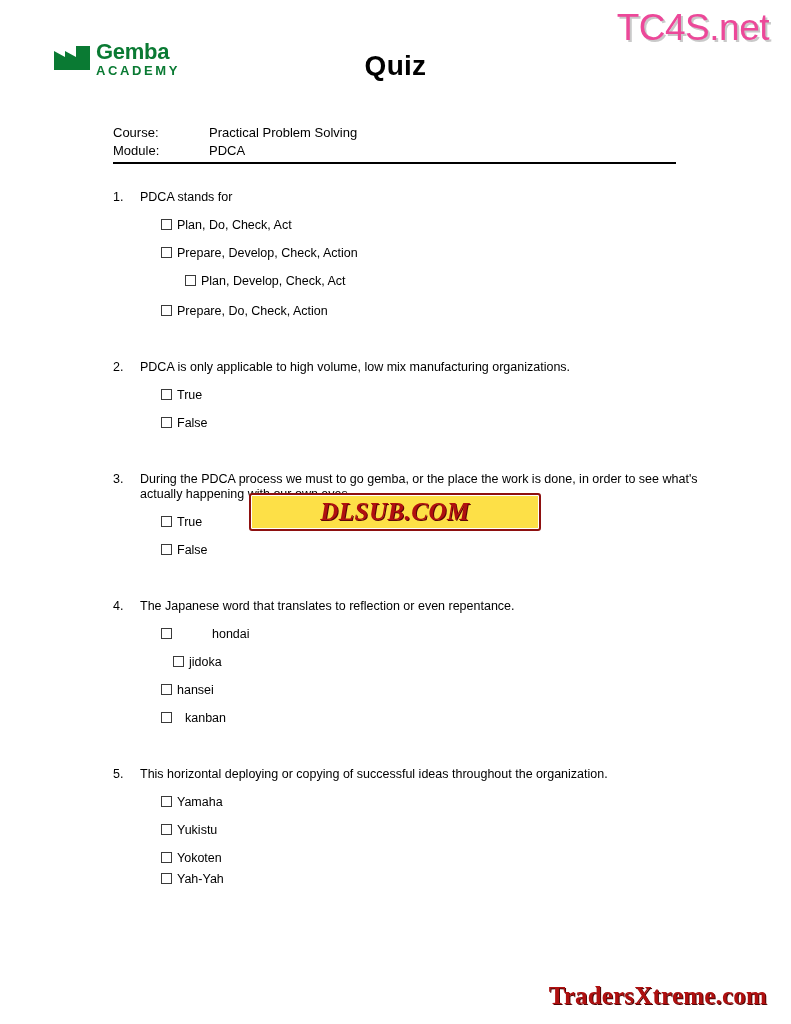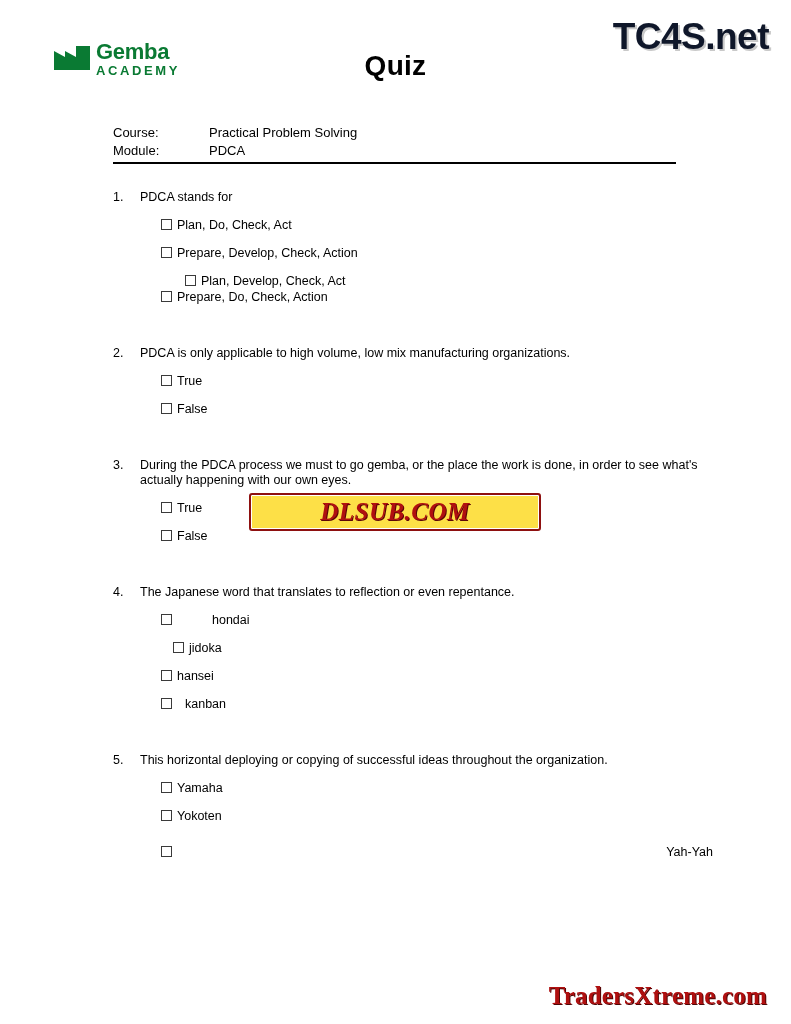--- a/index.html
+++ b/index.html
@@ -21,26 +21,26 @@
     left: 0; top: 0;
     width: 791px;
     height: 1024px;
     background: #fff;
   }
 
   
   .wm-top {
     position: absolute;
     right: 22px;
-    top: 16px;
+    top: 7px;
     font-family: "Liberation Sans", sans-serif;
-    font-weight: bold;
+    font-weight: normal;
     font-size: 37px;
     letter-spacing: -0.5px;
-    color: #0f172a;
+    color: #ec4899;
     text-shadow: 2px 2px 0 #c9c9c9;
   }
 
   
   .logo {
     position: absolute;
     left: 52px;
     top: 41px;
     width: 190px;
     height: 40px;
@@ -229,21 +229,21 @@
         <span>Plan, Do, Check, Act</span>
       </div>
       <div class="opt" style="margin-top:14px;">
         <span class="checkbox"></span>
         <span>Prepare, Develop, Check, Action</span>
       </div>
       <div class="opt" style="margin-top:14px;padding-left:24px;">
         <span class="checkbox"></span>
         <span>Plan, Develop, Check, Act</span>
       </div>
-      <div class="opt" style="margin-top:2px;">
+      <div class="opt" style="margin-top:16px;">
         <span class="checkbox"></span>
         <span>Prepare, Do, Check, Action</span>
       </div>
     </div>
 
     <div class="q-block" style="margin-top:42px;">
       <div class="q-head">
         <div class="q-num">2.</div>
         <div class="q-text">PDCA is only applicable to high volume, low mix manufacturing organizations.</div>
       </div>
@@ -299,23 +299,27 @@
       <div class="q-head">
         <div class="q-num">5.</div>
         <div class="q-text">This horizontal deploying or copying of successful ideas throughout the organization.</div>
       </div>
       <div class="opt" style="margin-top:13px;">
         <span class="checkbox"></span>
         <span>Yamaha</span>
       </div>
       <div class="opt" style="margin-top:14px;">
         <span class="checkbox"></span>
+        <span>Yukistu</span>
+      </div>
+      <div class="opt" style="margin-top:14px;">
+        <span class="checkbox"></span>
         <span>Yokoten</span>
       </div>
-      <div class="opt" style="margin-top:22px;justify-content:space-between;">
+      <div class="opt" style="margin-top:7px;">
         <span class="checkbox"></span>
         <span>Yah-Yah</span>
       </div>
     </div>
 
   </div>
 
   <div class="wm-center">
     <span>DLSUB.COM</span>
   </div>

